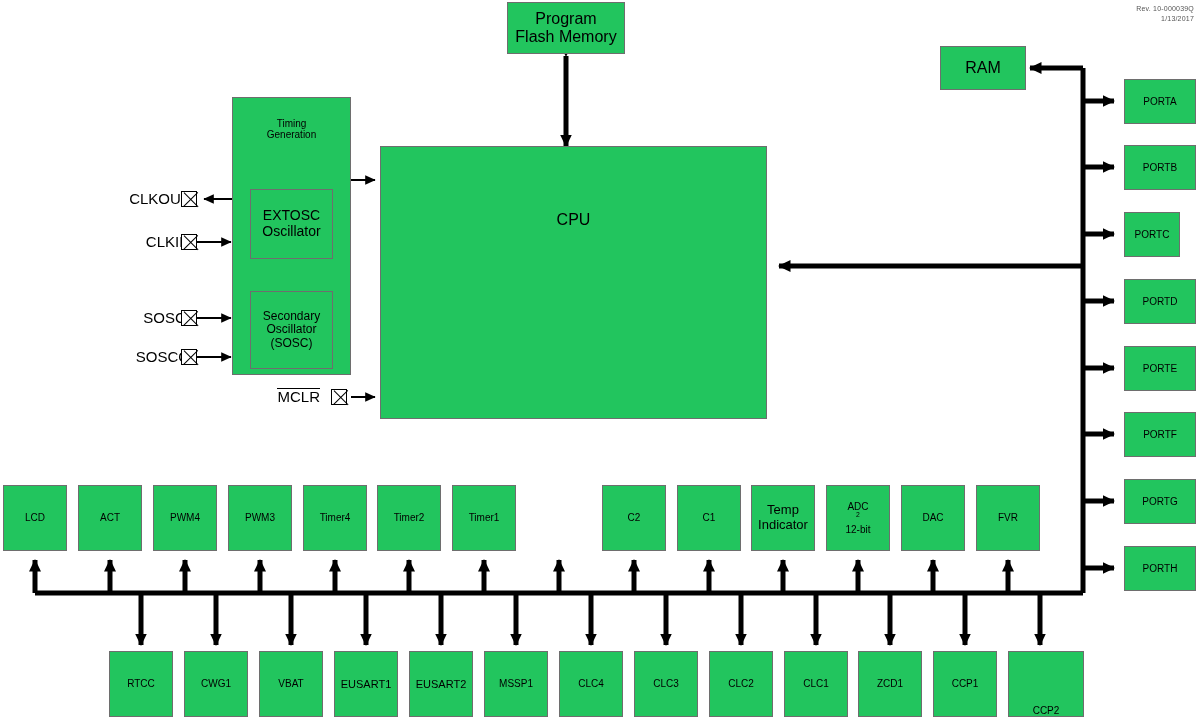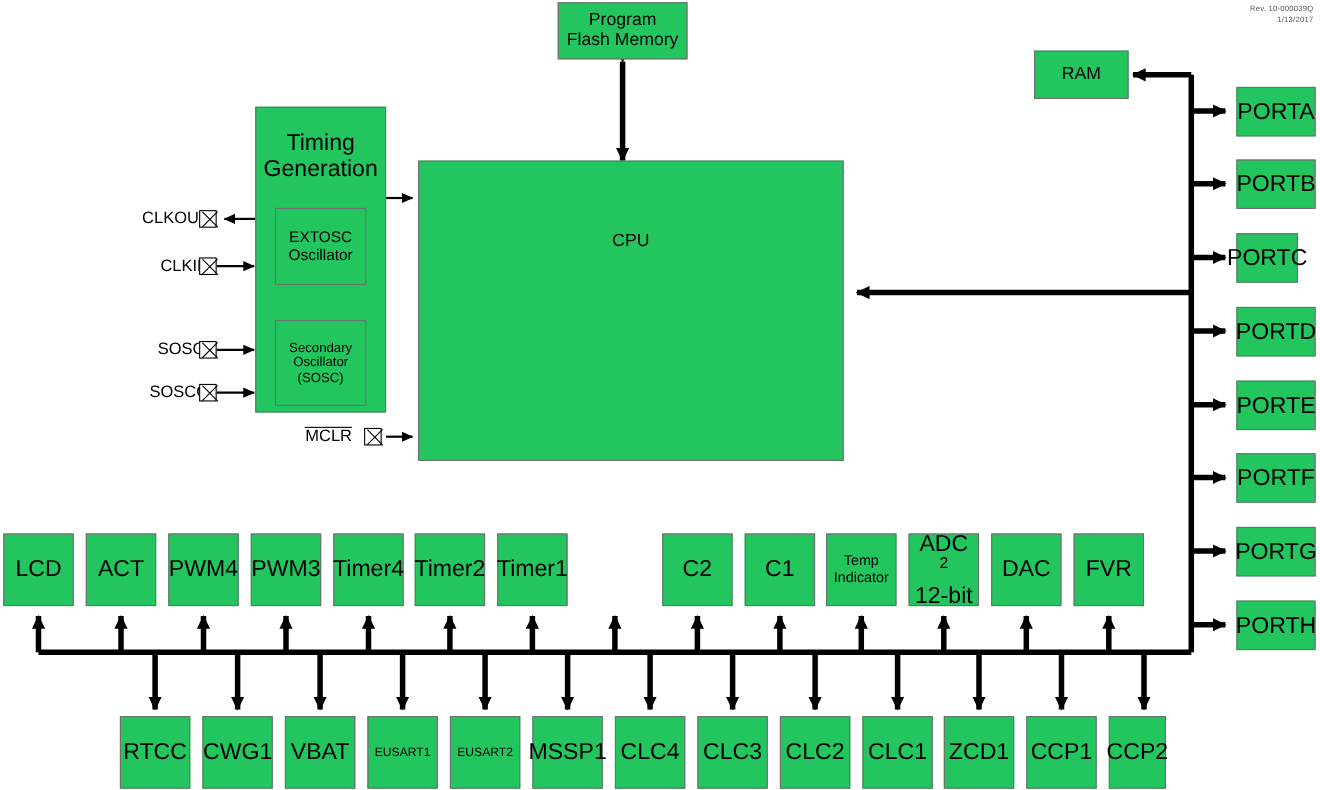--- a/index.html
+++ b/index.html
@@ -6,21 +6,21 @@
   body{width:1200px;height:718px;position:relative;overflow:hidden;
        font-family:"Liberation Sans","DejaVu Sans",sans-serif;color:#000;}
   #stage{position:absolute;left:0;top:0;width:1200px;height:718px;}
   #wires{position:absolute;left:0;top:0;width:1200px;height:718px;}
 
   .box{position:absolute;box-sizing:border-box;background:#22c55e;
        border:1.5px solid #6e6e6e;display:flex;align-items:center;
        justify-content:center;text-align:center;line-height:1.12;}
   .box span{display:block;}
   .f16{font-size:16px;}
-  .f15{font-size:21px;}
+  .f15{font-size:10px;}
   .f14{font-size:14px;}
   .f13{font-size:13px;}
   .f12{font-size:12px;}
   .f11{font-size:11px;}
 
   .pinlabel{position:absolute;font-size:15px;white-space:nowrap;
             text-align:right;}
   .ovl{border-top:1.5px solid #000;padding-top:0px;display:inline-block;line-height:1.05;}
 
   .pad{position:absolute;width:16px;height:16px;box-sizing:border-box;
@@ -268,17 +268,17 @@
     </div>
   <div class="box f15" style="left:784px;top:651px;width:64px;height:66px;">
     <span>CLC1</span>
     </div>
   <div class="box f15" style="left:858px;top:651px;width:64px;height:66px;">
     <span>ZCD1</span>
     </div>
   <div class="box f15" style="left:933px;top:651px;width:64px;height:66px;">
     <span>CCP1</span>
     </div>
-  <div class="box f15" style="left:1008px;top:651px;width:52px;height:66px;">
+  <div class="box f15" style="left:1008px;top:651px;width:76px;height:66px;align-items:flex-end;">
     <span>CCP2</span>
     </div>
 
 </div>
 
 </body></html>

